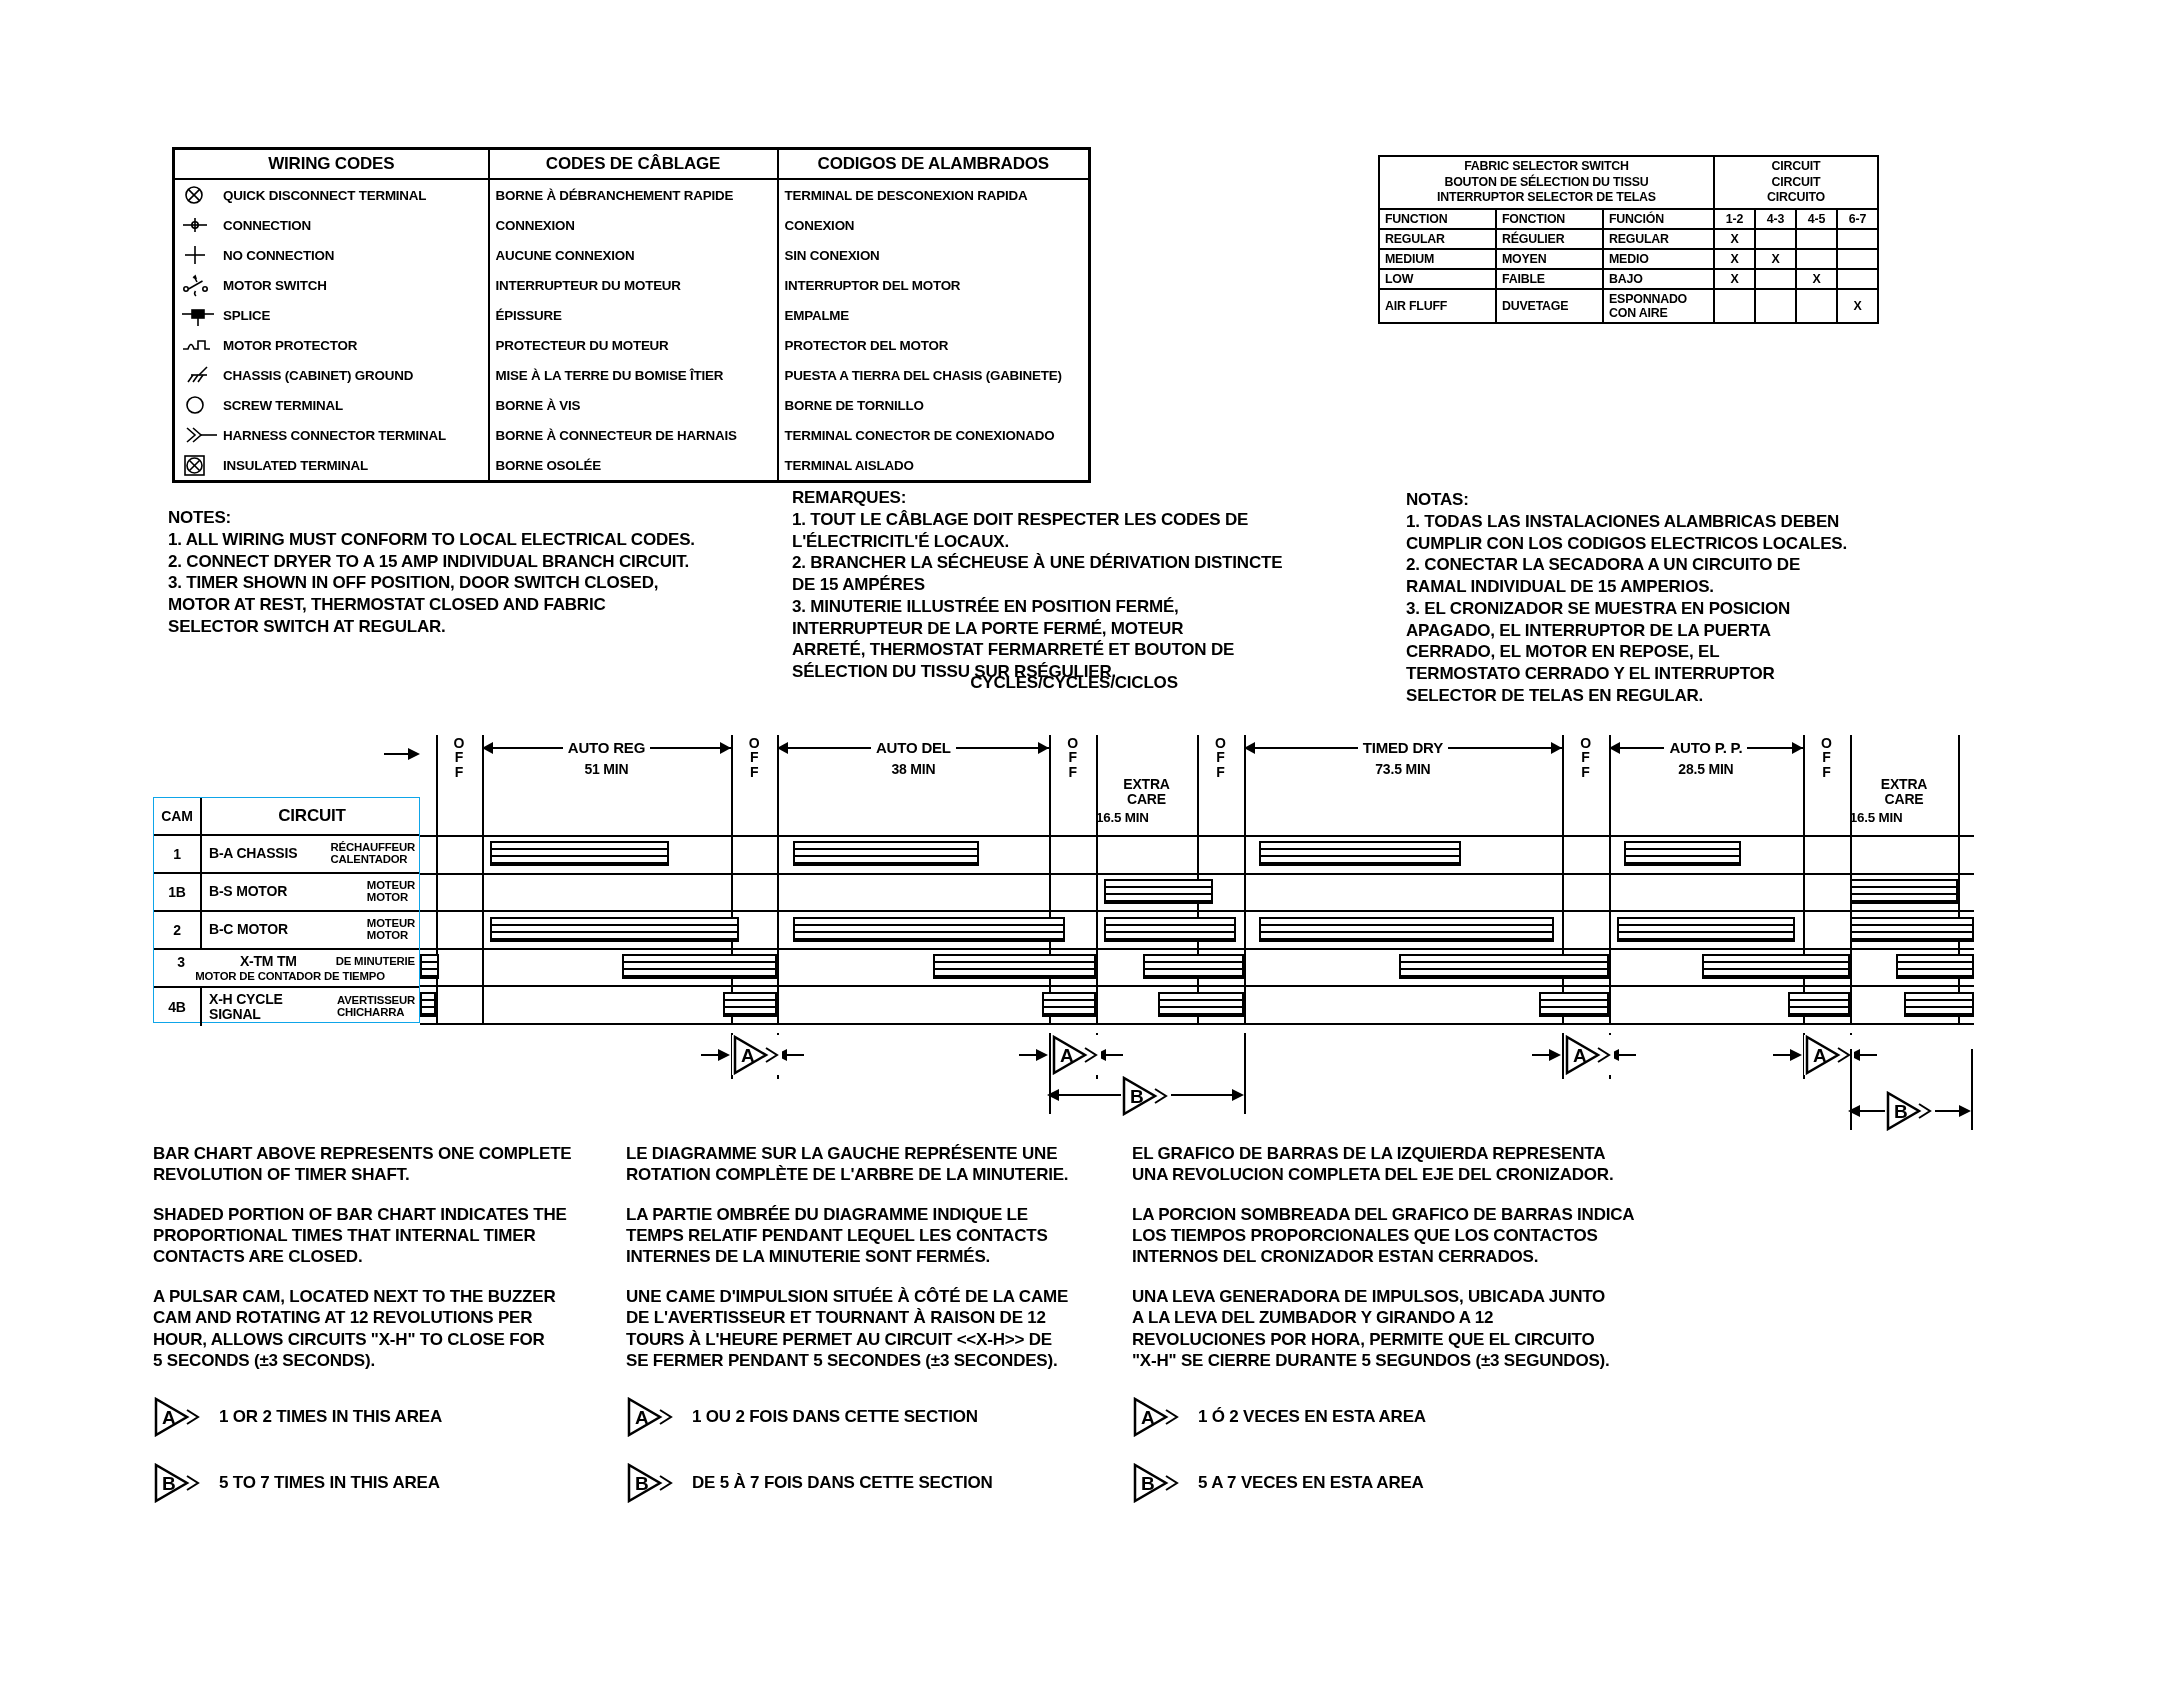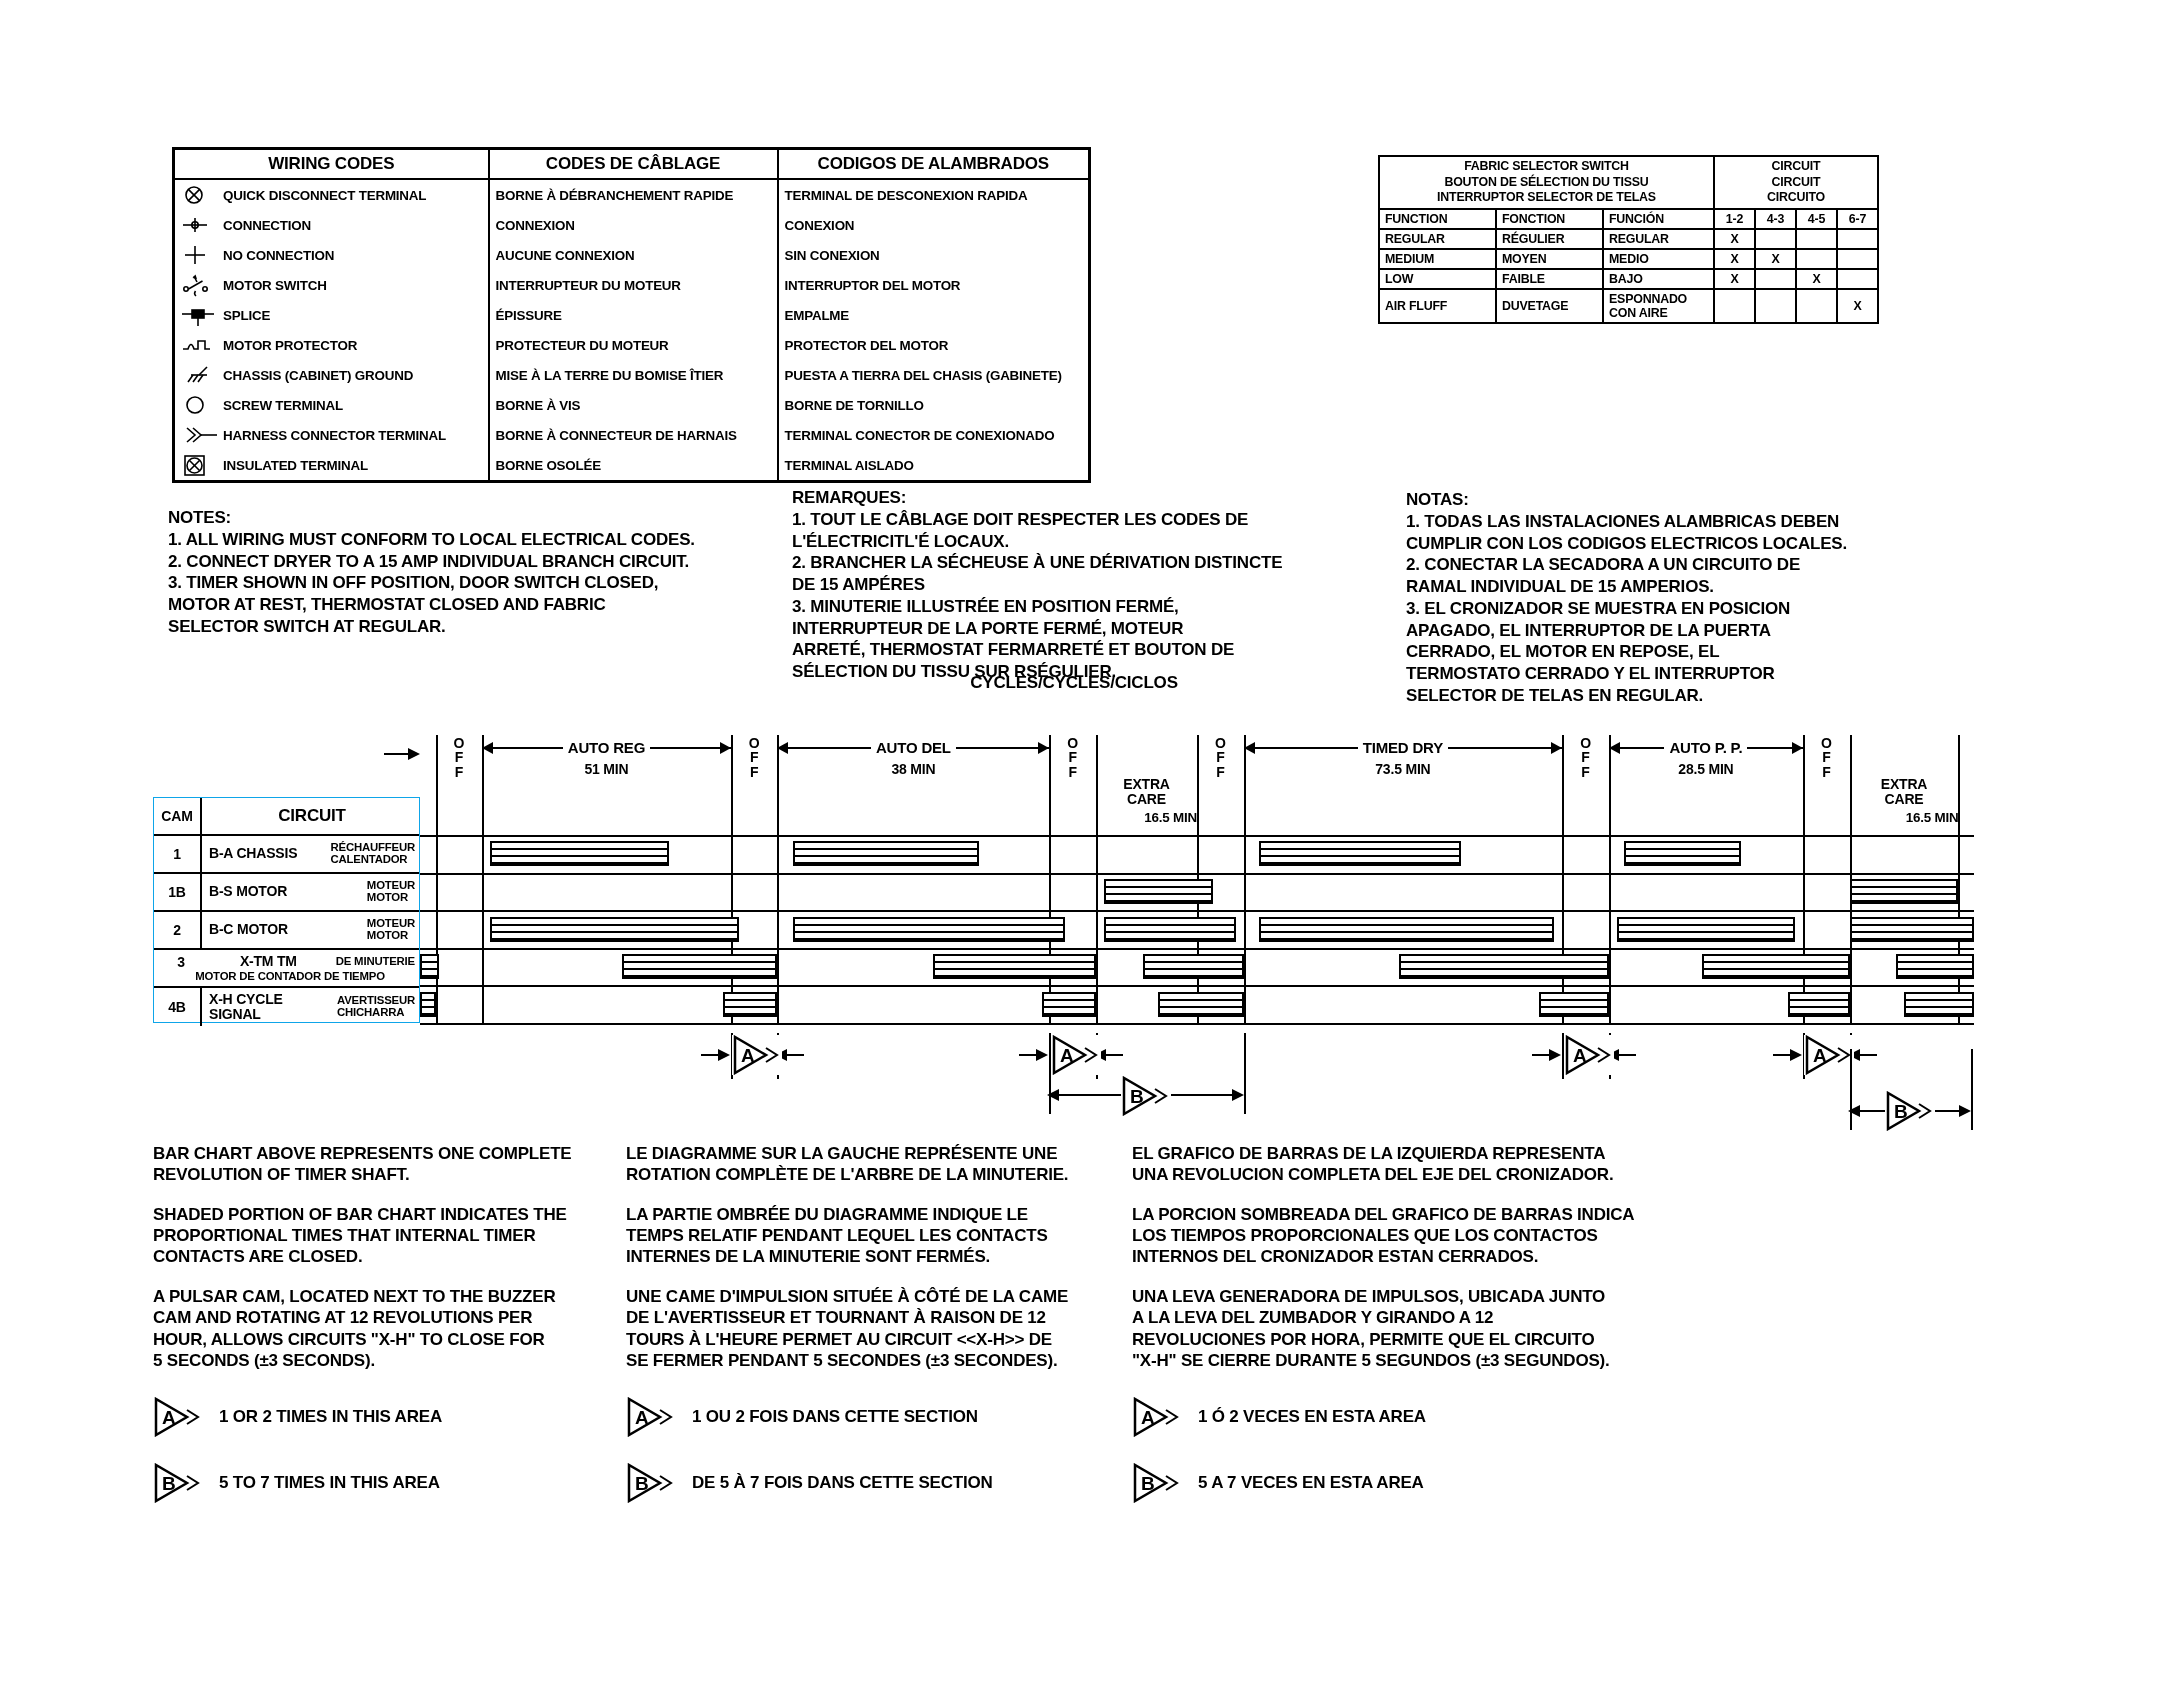--- a/index.html
+++ b/index.html
@@ -50,21 +50,21 @@
        background:repeating-linear-gradient(180deg,#fff 0,#fff 5px,#000 5px,#000 7px);}
   .offh{position:absolute;top:3px;text-align:center;font-size:14px;line-height:1.02;white-space:pre-line;}
   .cych{position:absolute;top:6px;}
   .car{display:flex;align-items:center;}
   .car b{font-size:15px;white-space:nowrap;padding:0 5px;}
   .alin,.arin{flex:1;height:2px;background:#000;position:relative;min-width:12px;}
   .alin::before{content:'';position:absolute;left:0;top:-5px;border:6px solid transparent;border-left:0;border-right:11px solid #000;}
   .arin::after{content:'';position:absolute;right:0;top:-5px;border:6px solid transparent;border-right:0;border-left:11px solid #000;}
   .cmin{text-align:center;font-size:14px;margin-top:5px;white-space:nowrap;}
   .cnar{text-align:center;font-size:14px;line-height:1.1;white-space:pre-line;margin-top:38px;}
-  .cminn{text-align:right;font-size:13.4px;margin-top:2px;white-space:nowrap;}
+  .cminn{text-align:left;font-size:13.4px;margin-top:2px;white-space:nowrap;}
   .tick{position:absolute;width:0;border-left:2px solid #000;}
   .harr{position:absolute;height:0;border-top:2px solid #000;}
   .harr.ahr::after{content:'';position:absolute;right:-2px;top:-7px;border:6px solid transparent;border-right:0;border-left:12px solid #000;}
   .harr.ahl::before{content:'';position:absolute;left:-2px;top:-7px;border:6px solid transparent;border-left:0;border-right:12px solid #000;}
   .tri{position:absolute;width:50px;height:40px;background:#fff;}
 
   
   .botcol{font-size:17px;line-height:1.24;width:515px;}
   .botcol p{white-space:pre-line;margin:0 0 19px 0;}
   .legrow{display:flex;align-items:center;gap:16px;margin-top:26px;height:40px;}

